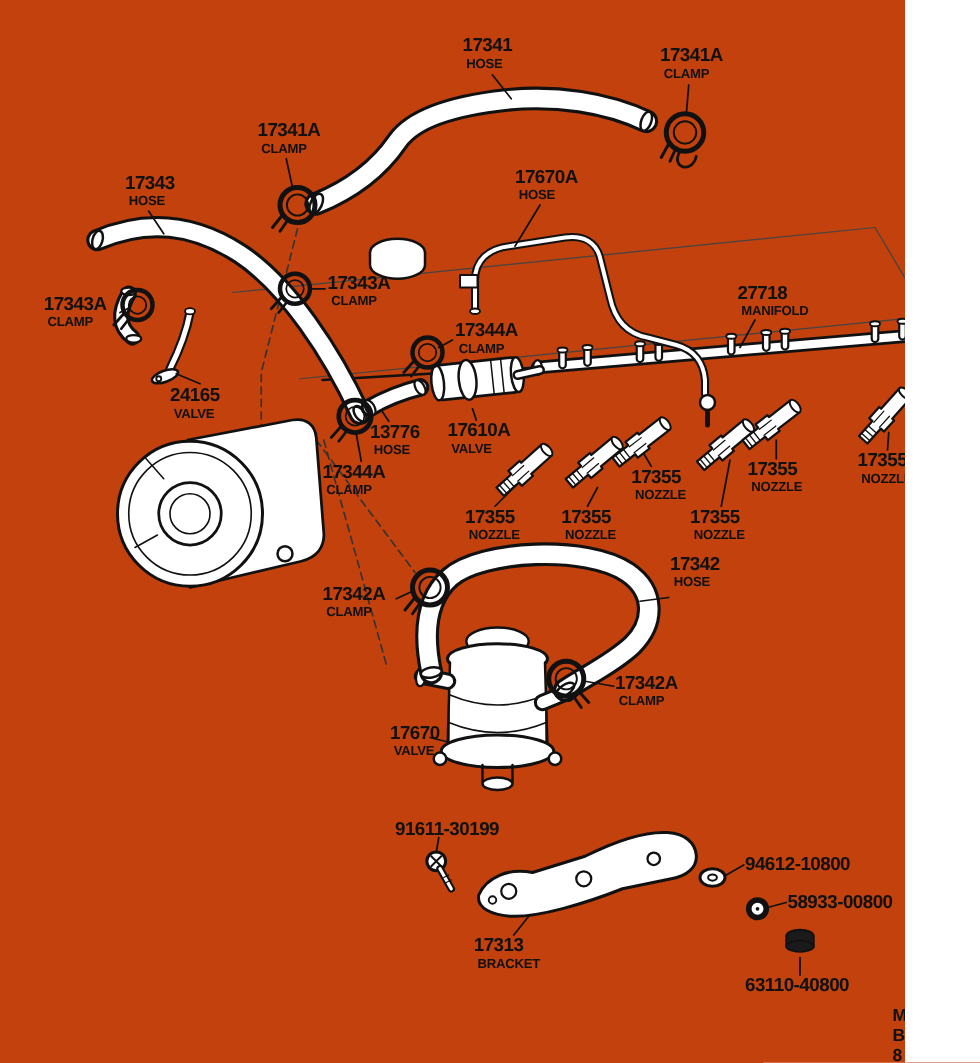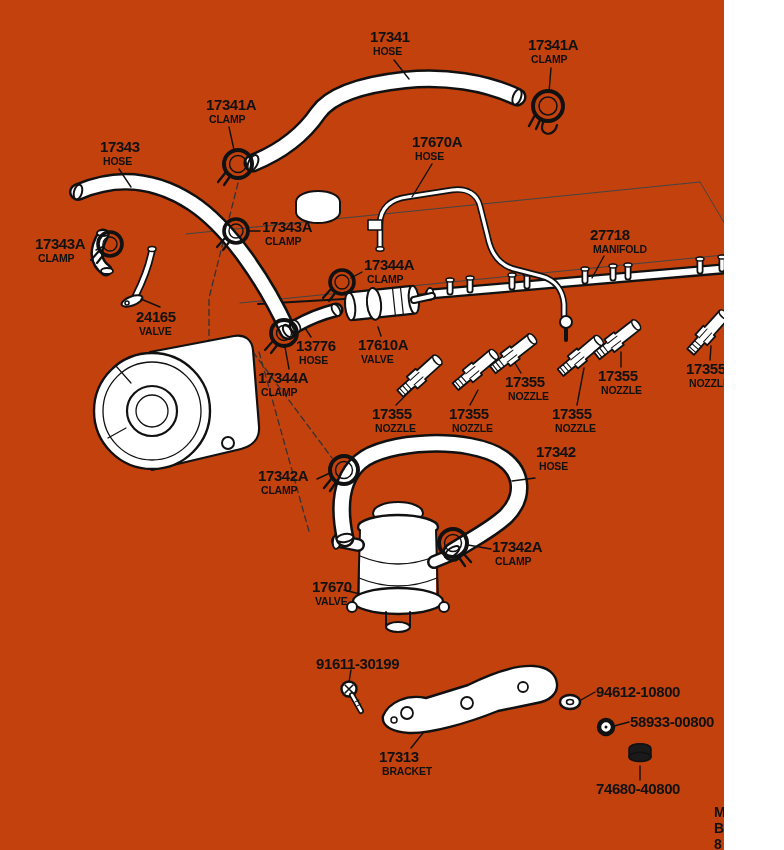--- a/index.html
+++ b/index.html
@@ -371,18 +371,18 @@
   <div class="part">17313</div>
   <div class="pname">BRACKET</div>
 </div>
 <div class="label" style="left:596px;top:684px">
   <div class="part">94612-10800</div>
 </div>
 <div class="label" style="left:630px;top:714px">
   <div class="part">58933-00800</div>
 </div>
 <div class="label" style="left:596px;top:781px">
-  <div class="part">74680-40800</div>
+  <div class="part">63110-40800</div>
 </div>
 
 <div class="footer-code" style="left:714px;top:804px">MA B134-8</div>
 
 </div>
 
 </body></html>

